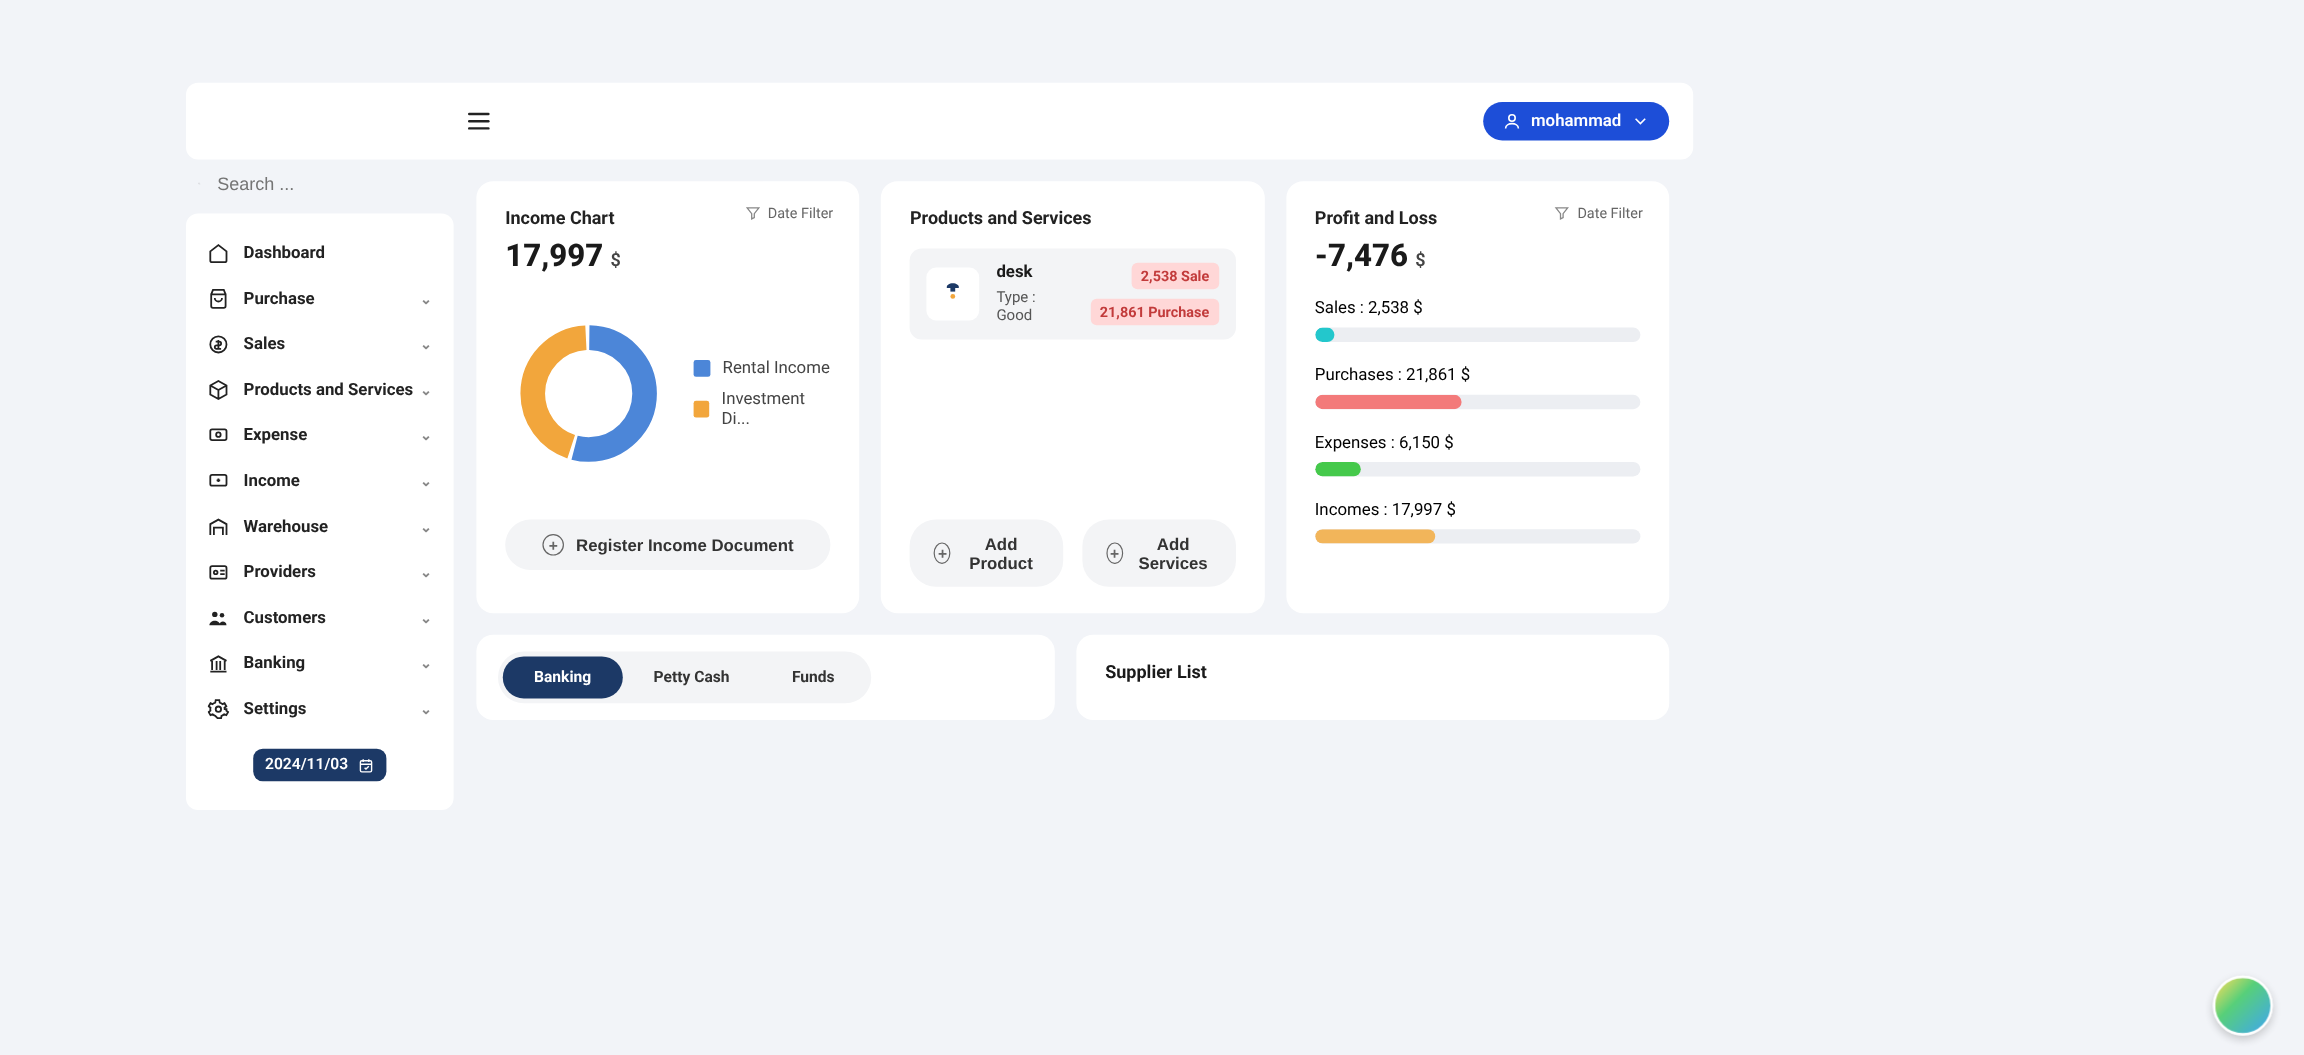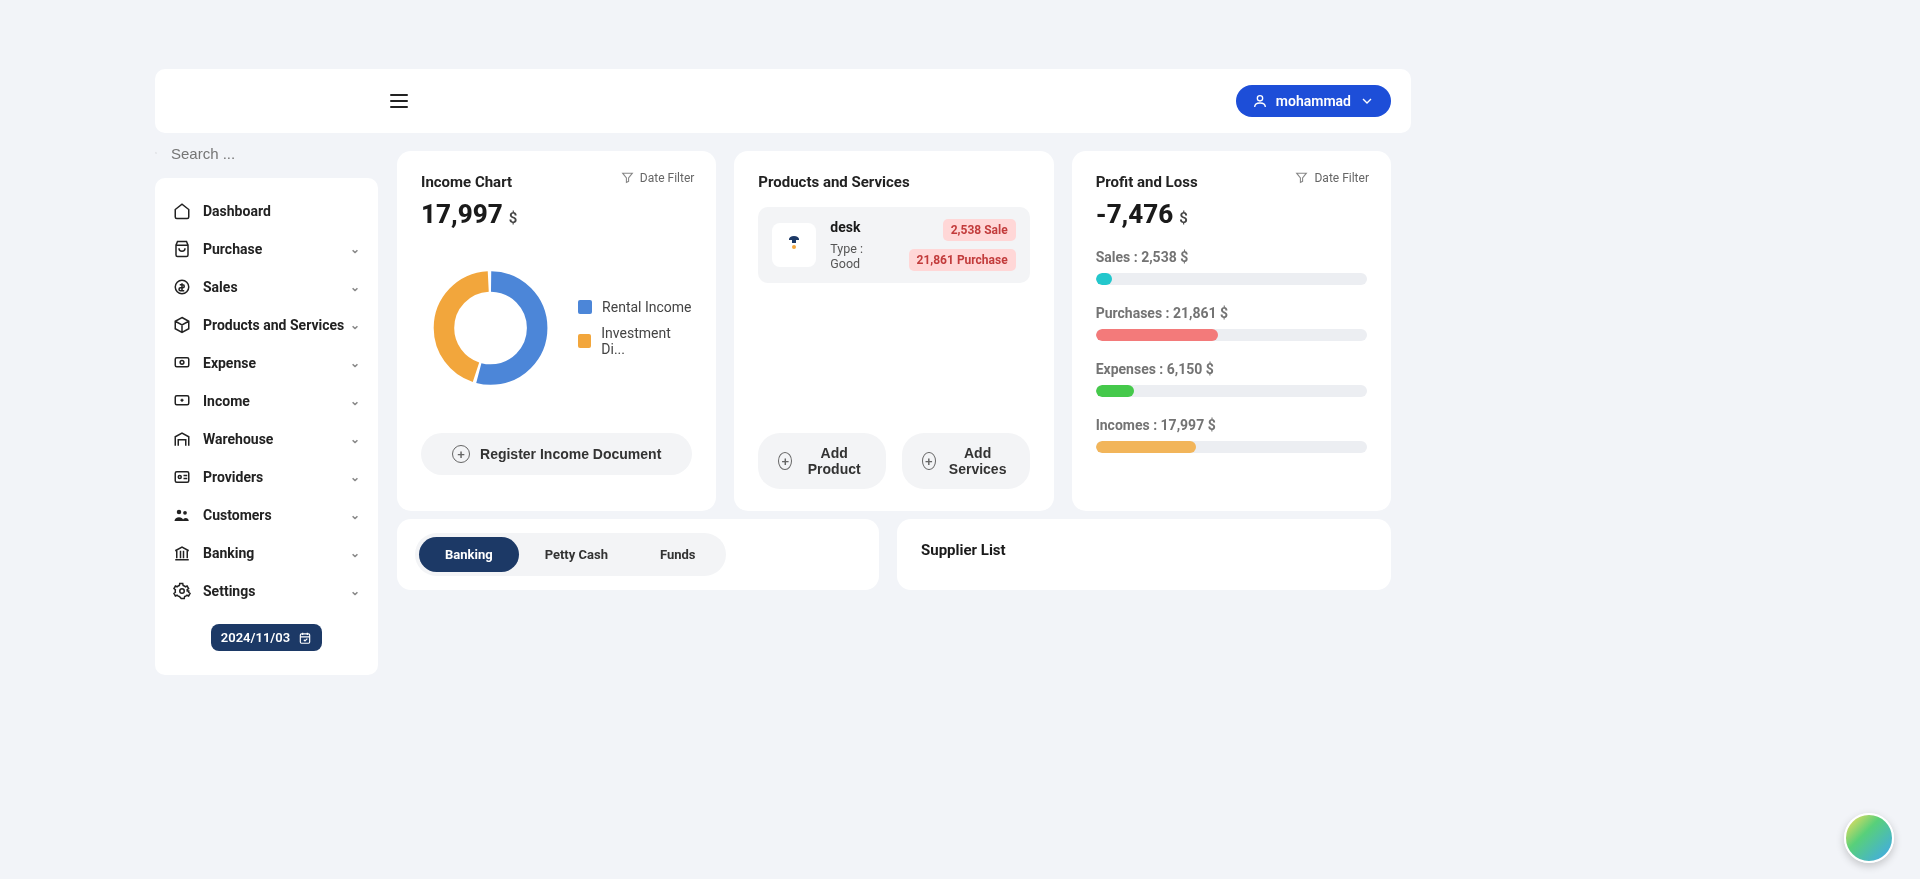--- a/index.html
+++ b/index.html
@@ -30,21 +30,21 @@
   }
   .hamburger { display:flex; flex-direction:column; gap:4px; cursor:pointer; }
   .hamburger span { width:18px; height:2px; background:#222; border-radius:1px; }
   .user-chip {
     background:#1d4ed8; color:#fff; border-radius:22px;
     padding:8px 16px; display:flex; align-items:center; gap:8px;
     font-size:14px; font-weight:600; cursor:pointer;
   }
   .user-chip svg { width:16px; height:16px; }
   .search-row {
-    position:absolute; left:155px; top:143px; width:215px;
+    position:absolute; left:165px; top:143px; width:215px;
     display:flex; align-items:center; gap:14px; color:#888;
   }
   .search-row input {
     border:none; background:transparent; outline:none; font-size:15px; color:#555;
   }
   .sidebar {
     position:absolute; left:155px; top:178px; width:223px;
     background:#fff; border-radius:10px; padding:14px 0 24px;
   }
   .nav-item {
@@ -53,21 +53,21 @@
   }
   .nav-item .left { display:flex; align-items:center; gap:12px; }
   .nav-item .ico { width:18px; height:18px; display:flex; align-items:center; justify-content:center; }
   .chev { color:#888; font-size:12px; }
   .date-badge {
     margin:14px auto 0; background:#1c3966; color:#fff; font-size:13px; font-weight:600;
     border-radius:8px; padding:6px 10px; display:flex; align-items:center; gap:8px; width:fit-content;
   }
   .main {
     position:absolute; left:397px; top:151px; width:994px;
-    display:flex; flex-direction:column; gap:8px;
+    display:flex; flex-direction:column; gap:18px;
   }
   .row { display:flex; gap:18px; }
   .card {
     background:#fff; border-radius:14px; padding:22px 24px; flex:1; position:relative;
   }
   .card-title { font-size:15px; font-weight:700; color:#222; }
   .big-num { font-size:26px; font-weight:800; margin-top:8px; display:flex; align-items:baseline; gap:6px; }
   .currency { font-size:15px; font-weight:600; color:#444; }
   .date-filter {
     position:absolute; top:20px; right:22px; font-size:12px; color:#666;
@@ -88,21 +88,21 @@
   }
   .ps-icon { width:44px; height:44px; background:#fff; border-radius:8px; display:flex; align-items:center; justify-content:center; }
   .ps-info { flex:1; }
   .ps-info .name { font-size:14px; font-weight:700; }
   .ps-info .type { font-size:12.5px; color:#555; margin-top:6px; }
   .ps-tags { display:flex; flex-direction:column; gap:8px; align-items:flex-end; }
   .tag { background:#ffd7d7; color:#c23b3b; font-size:12px; font-weight:700; padding:4px 8px; border-radius:5px; white-space:nowrap; }
   .ps-actions { display:flex; gap:16px; margin-top:150px; }
   .ps-actions .act-btn { flex:1; justify-content:center; }
   .pl .metric { margin-top:20px; }
-  .pl .label { font-size:14px; font-weight:700; color:#737373; margin-bottom:8px; }
+  .pl .label { font-size:14px; font-weight:400; color:#000000; margin-bottom:8px; }
   .bar-bg { width:100%; height:12px; background:#eceef2; border-radius:7px; overflow:hidden; }
   .bar-fg { height:100%; border-radius:7px; }
   .tabs-card { padding:14px 18px; }
   .tabs { display:inline-flex; background:#f3f4f6; border-radius:22px; padding:4px; }
   .tab { padding:10px 26px; border-radius:22px; font-size:13px; font-weight:700; color:#333; cursor:pointer; }
   .tab.active { background:#1c3966; color:#fff; }
   .list-title { font-size:15px; font-weight:700; }
   .fab {
     position:fixed; right:26px; bottom:16px; width:50px; height:50px; border-radius:50%;
     background:linear-gradient(135deg,#ffdf5a,#58d07a 40%,#3fa6f2); box-shadow:0 3px 8px rgba(0,0,0,.2);

